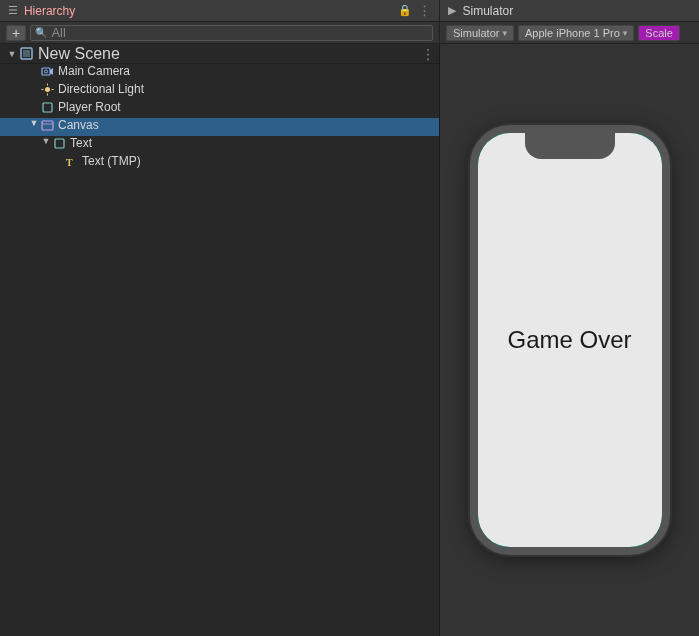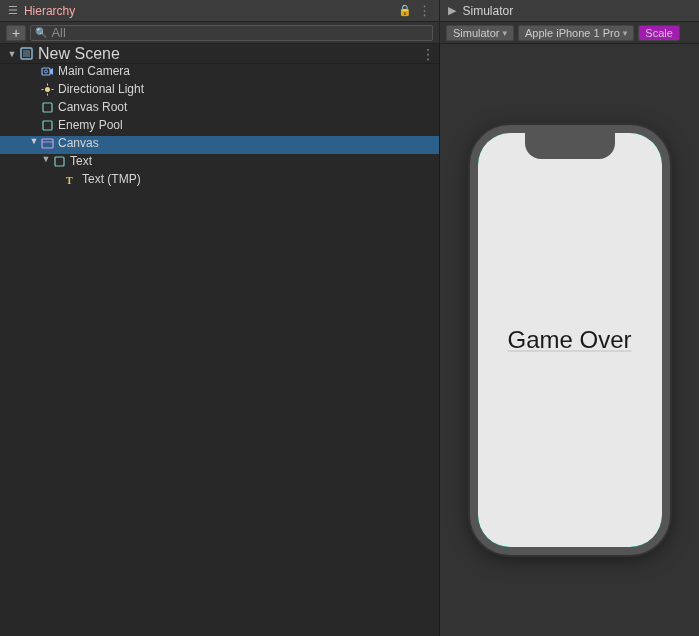--- a/index.html
+++ b/index.html
@@ -235,21 +235,20 @@
       width: 200px;
       height: 430px;
       background: #14b8a6;
       border-radius: 40px;
       border: 8px solid #555;
       position: relative;
       display: flex;
       flex-direction: column;
       overflow: hidden;
       box-shadow: 0 0 0 2px #333, 0 4px 20px rgba(0,0,0,0.5);
-      text-decoration: underline;
     }
     .phone-notch {
       position: absolute;
       top: 0;
       left: 50%;
       transform: translateX(-50%);
       width: 90px;
       height: 26px;
       background: #555;
       border-bottom-left-radius: 16px;
@@ -358,33 +357,23 @@
 
 
     <div class="scene-row">
       <span class="indent" style="width:24px;"></span>
       <span class="arrow"></span>
       <span class="obj-icon">
         <svg viewBox="0 0 13 13">
             <rect x="2" y="2" width="9" height="9" rx="1" fill="none" stroke="#7ec8c8" stroke-width="1.2"></rect>
           </svg>
       </span>
-      <span class="obj-name">Canvas Root</span>
-    </div>
-
-    <div class="scene-row">
-      <span class="indent" style="width:24px;"></span>
-      <span class="arrow"></span>
-      <span class="obj-icon">
-        <svg viewBox="0 0 13 13">
-            <rect x="2" y="2" width="9" height="9" rx="1" fill="none" stroke="#7ec8c8" stroke-width="1.2"></rect>
-          </svg>
-      </span>
-      <span class="obj-name">Enemy Pool</span>
-    </div>
+      <span class="obj-name">Player Root</span>
+    </div>
+
 
     <div class="scene-row selected">
       <span class="indent" style="width:24px;"></span>
       <span class="arrow" style="font-size:9px;color:#ccc;width:12px;text-align:center;">▼</span>
       <span class="obj-icon">
         <svg viewBox="0 0 13 13">
             <rect x="1" y="2" width="11" height="9" rx="1" fill="none" stroke="#c8a0e0" stroke-width="1.2"></rect>
             <line x1="1" y1="5" x2="12" y2="5" stroke="#c8a0e0" stroke-width="0.8"></line>
           </svg>
       </span>

